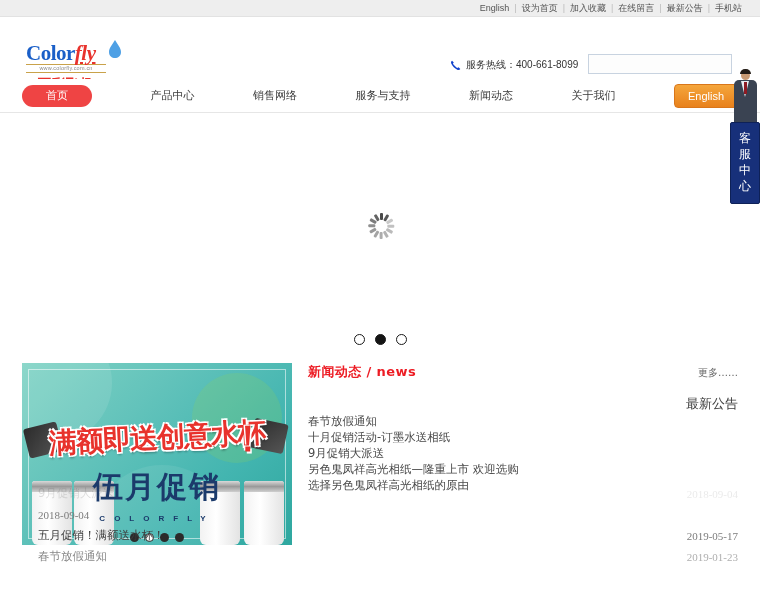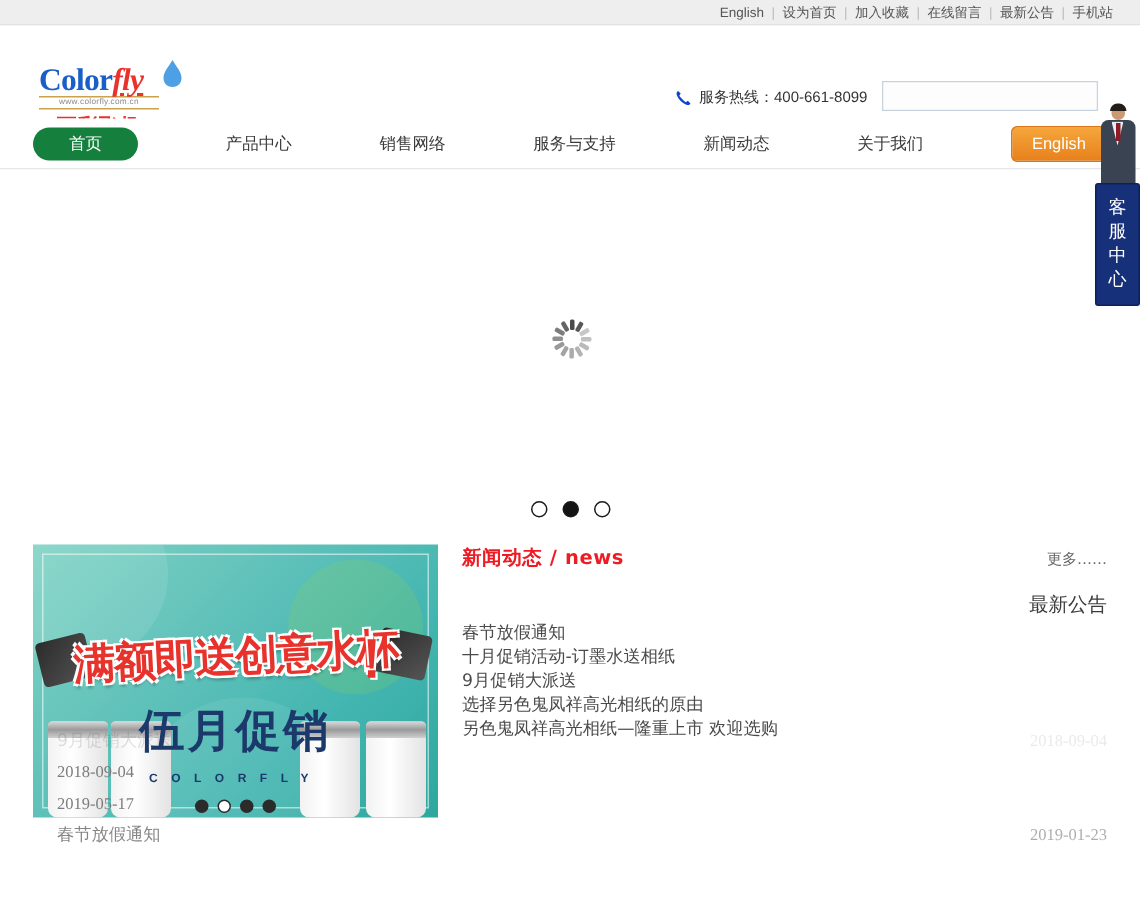--- a/index.html
+++ b/index.html
@@ -142,21 +142,21 @@
     align-items: center;
   }
   .nav-item {
     font-size: 11px;
     color: #3a3a3a;
     text-decoration: none;
     white-space: nowrap;
     font-family: "DejaVu Sans", sans-serif;
   }
   .nav-item.home {
-    background: #15803d;
+    background: #ef4444;
     color: #ffffff;
     border-radius: 14px;
     width: 70px;
     height: 22px;
     display: flex;
     align-items: center;
     justify-content: center;
     font-size: 11px;
   }
   .nav-spacer { flex: 1; }
@@ -608,34 +608,35 @@
     <div class="news-head">
       <div class="news-title">新闻动态 / news</div>
       <a href="#" class="news-more">更多……</a>
     </div>
 
     <div class="notice-stack">
       <div class="n-line lead">最新公告</div>
       <div class="n-line sm">春节放假通知</div>
       <div class="n-line sm">十月促销活动-订墨水送相纸</div>
       <div class="n-line sm">9月促销大派送</div>
+      <div class="n-line sm">另色鬼凤祥高光相纸—隆重上市 欢迎选购</div>
       <div class="n-line sm">选择另色鬼凤祥高光相纸的原由</div>
-      <div class="n-line sm">另色鬼凤祥高光相纸—隆重上市 欢迎选购</div>
     </div>
   </div>
 
   <div class="dated-list">
     <a href="#" class="dated-row fade-top">
       <span class="t">9月促销大派送</span>
       <span class="d">2018-09-04</span>
     </a>
     <a href="#" class="dated-row">
       <span class="d">2018-09-04</span>
     </a>
     <a href="#" class="dated-row">
+      <span class="t">五月促销！满额送水杯！</span>
       <span class="d">2019-05-17</span>
     </a>
     <a href="#" class="dated-row fade-bottom">
       <span class="t">春节放假通知</span>
       <span class="d">2019-01-23</span>
     </a>
   </div>
 </div>
 
 <div class="cs-widget">

